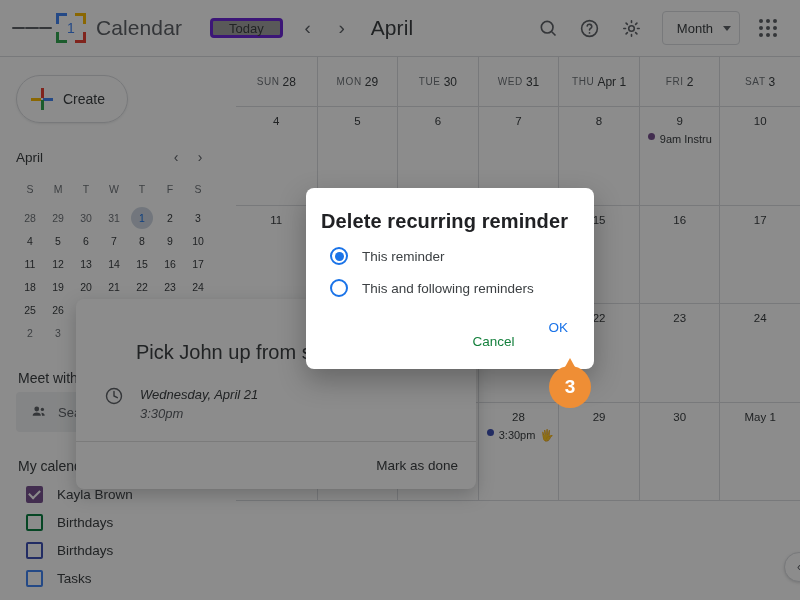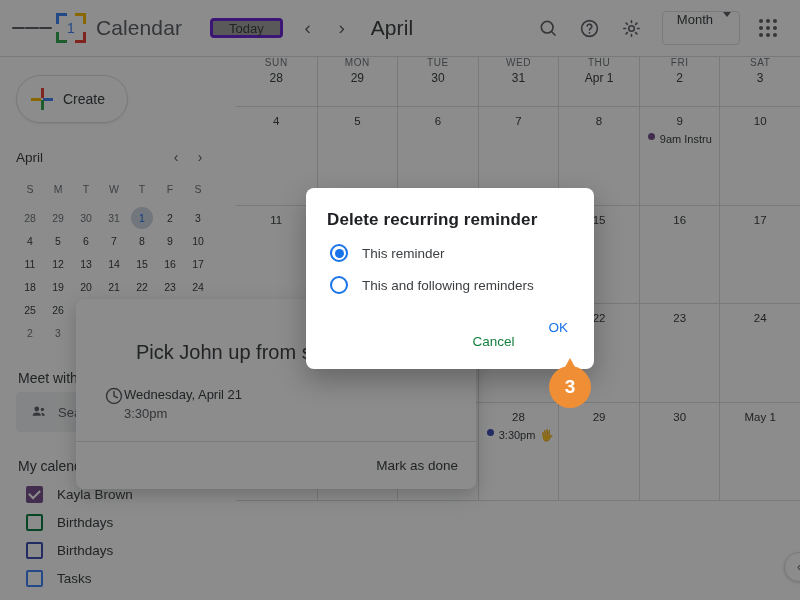--- a/index.html
+++ b/index.html
@@ -41,21 +41,21 @@
     margin-left: 28px; height: 20px; padding: 0 16px; border: 3px solid #6d28d9;
     border-radius: 4px; font-size: 13px; color: #3c4043; display:flex;align-items:center;
     background: #a3a3a3;
   }
   .nav-arrow { font-size: 19px; color: #5f6368; width: 34px; height: 34px; display:flex;align-items:center;justify-content:center; }
   .nav-group { margin-left: 8px; display: flex; }
   .period { font-size: 21px; color: #3c4043; margin-left: 12px; letter-spacing: .1px; }
   .header-right { margin-left: auto; display: flex; align-items: center; gap: 2px; }
   .view-select {
     height: 34px; padding: 0 8px 0 14px; border: 1px solid #dadce0; border-radius: 4px;
-    font-size: 13px; color: #3c4043; display: flex; align-items: flex-start; gap: 10px; margin: 0 6px 0 8px;
+    font-size: 13px; color: #3c4043; display: flex; align-items: center; gap: 10px; margin: 0 6px 0 8px;
   }
   .caret { width:0;height:0;border-left:4px solid transparent;border-right:4px solid transparent;border-top:5px solid #5f6368; }
   .dots-grid { display:grid; grid-template-columns: repeat(3, 4px); grid-gap: 3px; }
   .dots-grid i { width:4px;height:4px;background:#5f6368;border-radius:50%;display:block; }
 
   
   .sidebar { position:absolute; top:57px; left:0; width:236px; height:543px; background:#fff; padding: 0 0 0 0; }
   .create-btn {
     margin: 18px 0 0 16px; height: 48px; width: 112px; border: 1px solid #dadce0; border-radius: 24px;
     display: flex; align-items: center; gap: 10px; padding-left: 14px;
@@ -97,22 +97,22 @@
   .cb.checked { position: relative; }
   .cb.checked::after {
     content: ""; width: 9px; height: 5px; border-left: 2px solid #fff; border-bottom: 2px solid #fff;
     transform: rotate(-45deg) translate(1px,-1px);
   }
   .cal-name { font-size: 13.5px; color: #3c4043; }
 
   
   .grid-wrap { position: absolute; top: 57px; left: 236px; width: 564px; height: 543px; background:#fff; }
   .dow-row { display:grid; grid-template-columns: repeat(7, 1fr); height: 50px; }
-  .dow-cell { border-left: 1px solid #dadce0; border-bottom: 1px solid #dadce0; display:flex; flex-direction:column;
-              align-items:center; gap: 3px; }
+  .dow-cell { border-left: 1px solid #dadce0; border-bottom: 1px solid #dadce0; display:flex; flex-direction:row;
+              align-items:center; justify-content:center; gap: 3px; }
   .dow-cell:first-child { border-left: none; }
   .dow-lab { font-size: 10px; color: #70757a; letter-spacing: .6px; }
   .dow-num { font-size: 12px; color: #3c4043; }
   .weeks { }
   .week { display:grid; grid-template-columns: repeat(7, 1fr); height: 98.6px; }
   .day-cell { border-left: 1px solid #dadce0; border-bottom: 1px solid #dadce0; padding-top: 4px; position: relative; }
   .day-cell:first-child { border-left: none; }
   .day-num { font-size: 11.5px; color: #3c4043; text-align:center; height: 20px; line-height: 20px; }
   .chip { display:flex; gap:5px; padding-left: 8px; font-size: 11px; color: #3c4043; margin-top:2px; white-space:nowrap; overflow:hidden; }
   .chip .dot { width: 7px; height: 7px; border-radius: 50%; flex:0 0 auto; }
@@ -124,34 +124,34 @@
     font-size: 12px; color:#5f6368; box-shadow: 0 1px 3px rgba(60,64,67,.2);
   }
 
   
   .event-popup {
     position: absolute; left: 76px; top: 299px; width: 400px; height: 190px;
     background: #fff; border-radius: 8px; box-shadow: 0 6px 18px rgba(60,64,67,.28);
     z-index: 40; overflow: hidden;
   }
   .ep-title { font-size: 20px; color: #3c4043; padding: 42px 0 0 60px; }
-  .ep-when { display:flex; padding: 22px 0 0 28px; }
+  .ep-when { display:flex; gap: 16px; padding: 22px 0 0 28px; font-style: italic; }
   .ep-when .txt { font-size: 13px; color: #3c4043; line-height: 1.45; }
   .ep-when .sub { color: #5f6368; }
   .ep-footer { position:absolute; left:0; right:0; bottom:0; height: 48px; border-top: 1px solid #e0e0e0;
                display:flex; align-items:center; justify-content:flex-end; padding-right: 18px; }
   .ep-action { font-size: 13.5px; color: #3c4043; }
 
   
   .dialog {
     position:absolute; left: 306px; top: 188px; width: 288px; height: 181px;
     background:#fff; border-radius: 8px; box-shadow: 0 11px 28px rgba(0,0,0,.28);
     z-index: 80;
   }
-  .dlg-title { font-size: 17px; color: #202124; font-weight: bold; padding: 22px 0 0 21px; letter-spacing:.1px;}
+  .dlg-title { font-size: 20px; color: #202124; font-weight: bold; padding: 22px 0 0 15px; letter-spacing:.1px;}
   .radio-row { display:flex; align-items:center; gap: 14px; padding-left: 24px; margin-top: 14px; }
   .radio { width: 18px; height: 18px; border-radius: 50%; border: 2px solid #1a73e8; flex:0 0 auto;
            display:flex;align-items:center;justify-content:center; }
   .radio.on::after { content:""; width: 9px; height: 9px; border-radius:50%; background:#1a73e8; }
   .radio-lab { font-size: 13.5px; color: #3c4043; }
   .dlg-actions { position:absolute; right: 16px; bottom: 12px; display:flex; align-items:center; gap: 14px; }
   .dlg-btn { font-size: 13.5px; padding: 8px 10px; border-radius: 4px; }
   .dlg-cancel { color: #15803d; margin-top: 29px; }
   .dlg-ok { color: #1a73e8; }
 

